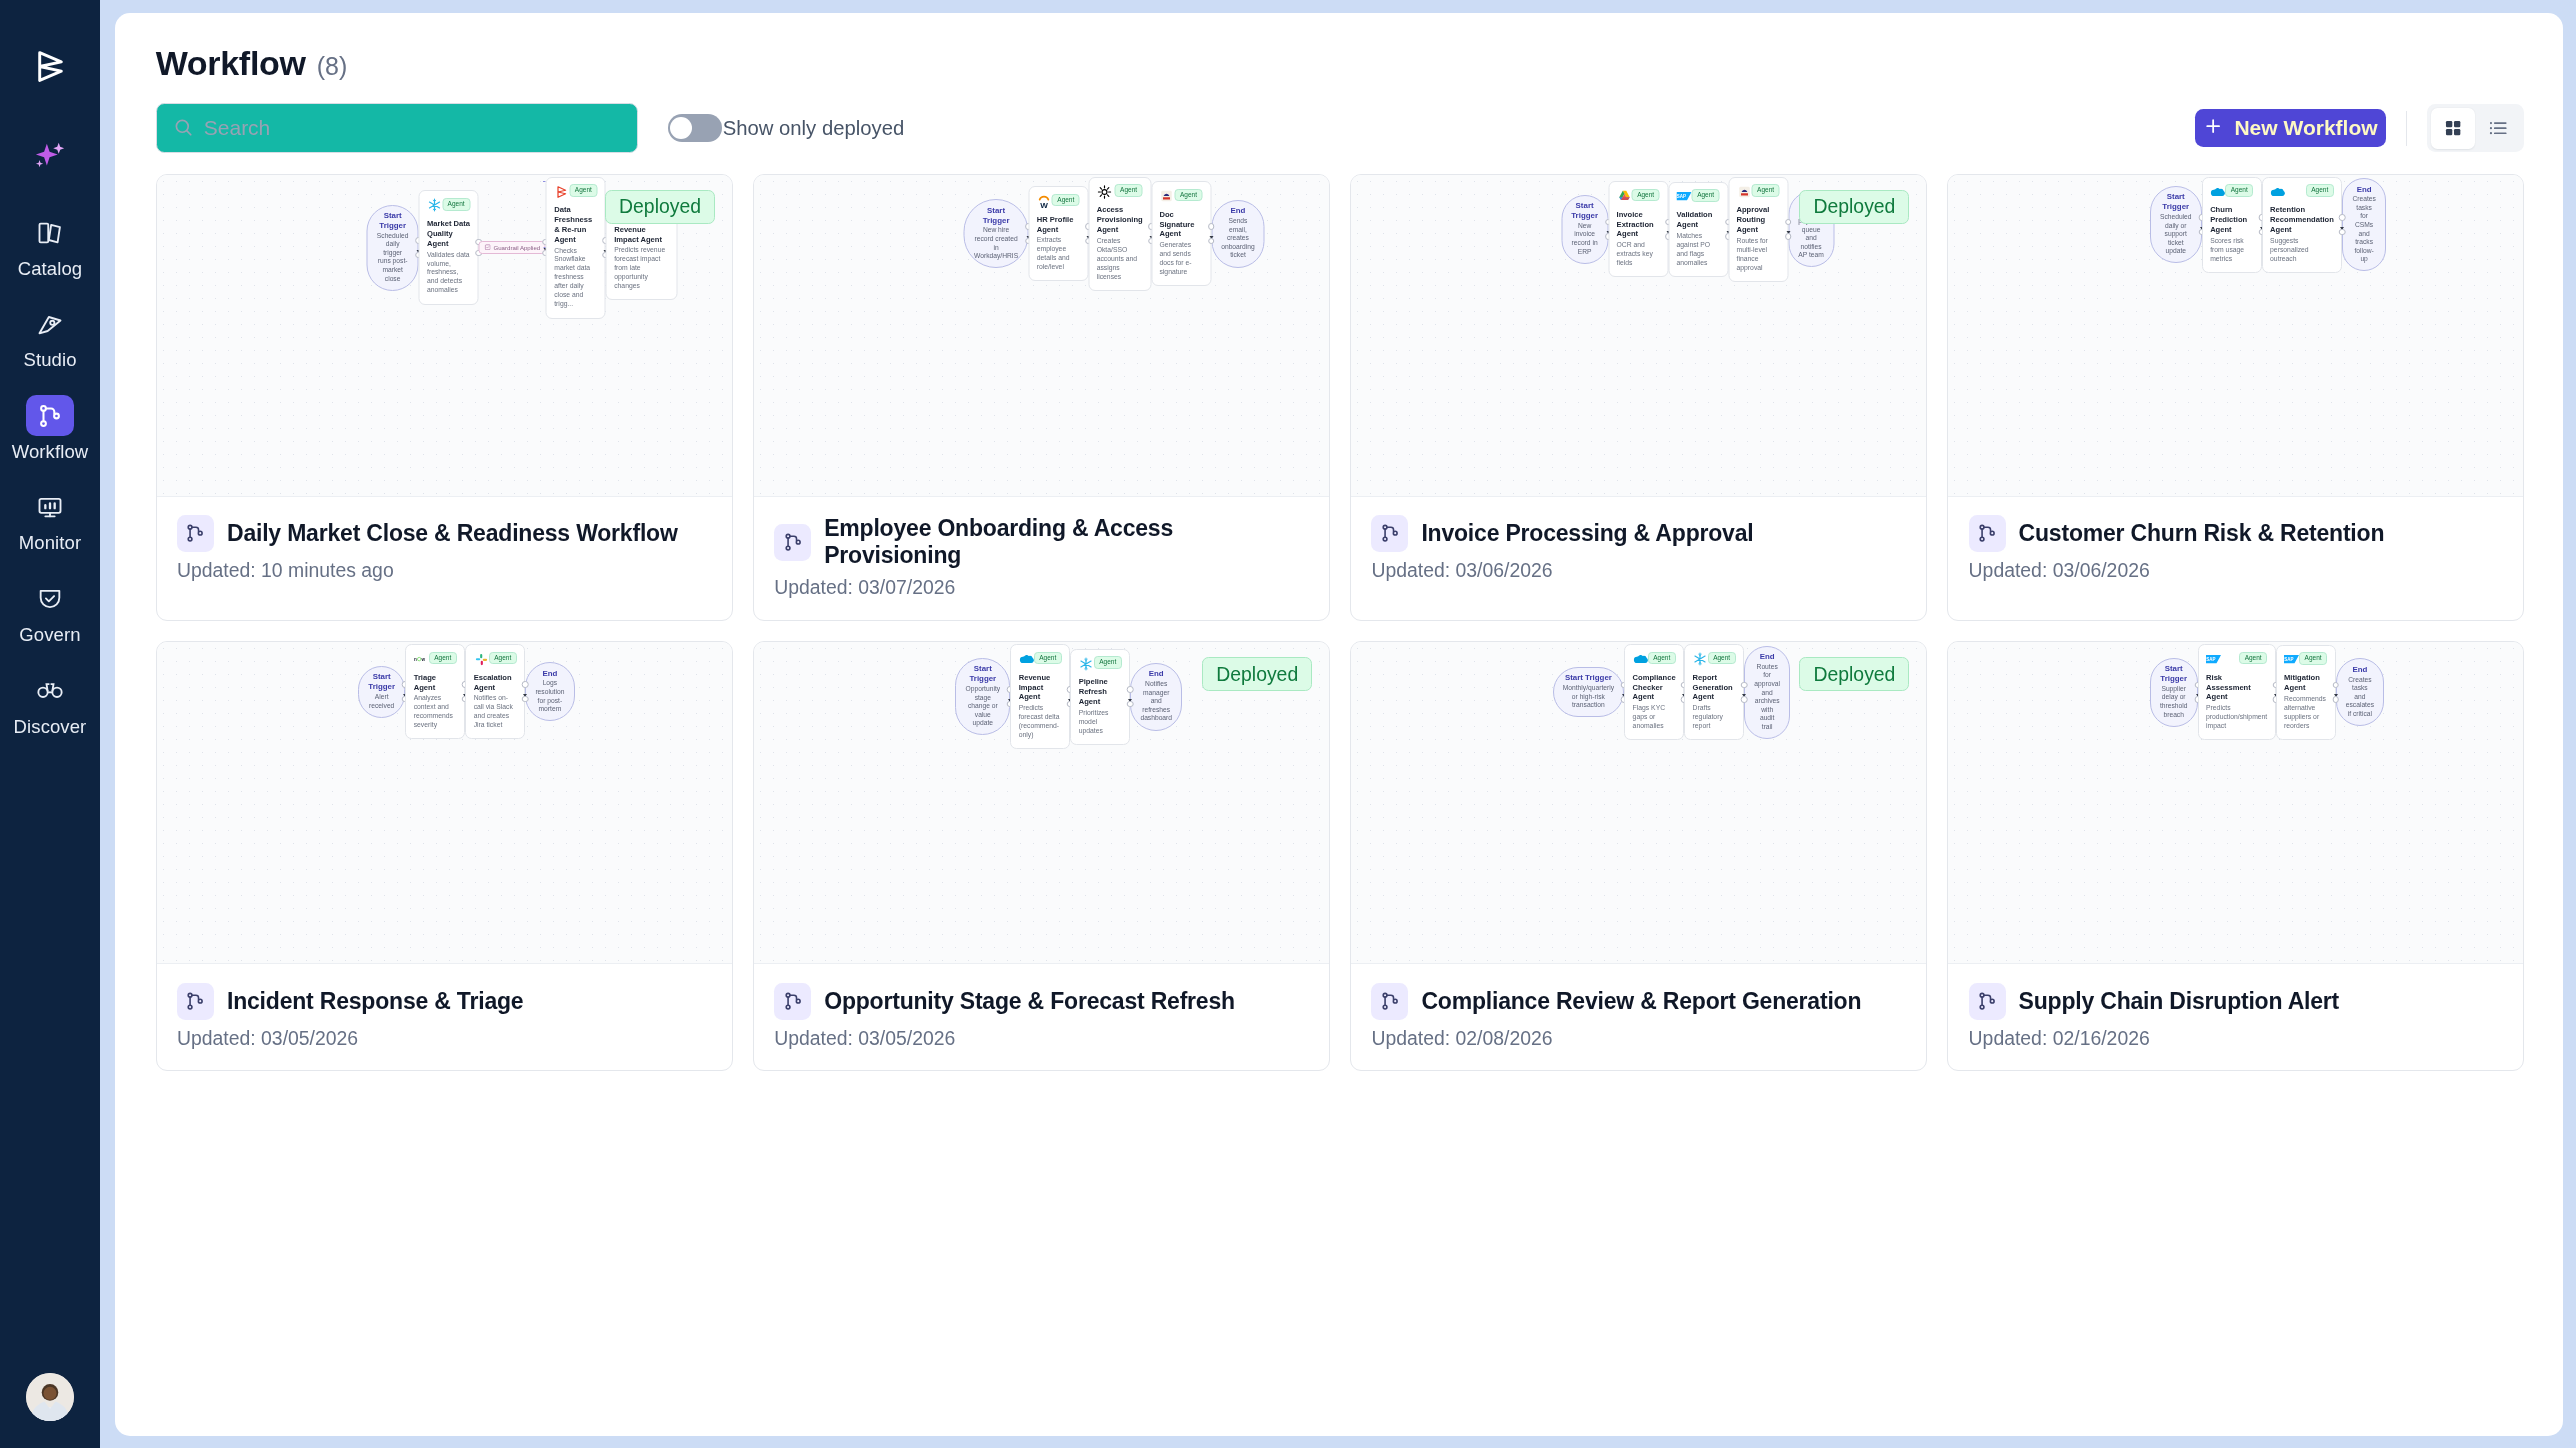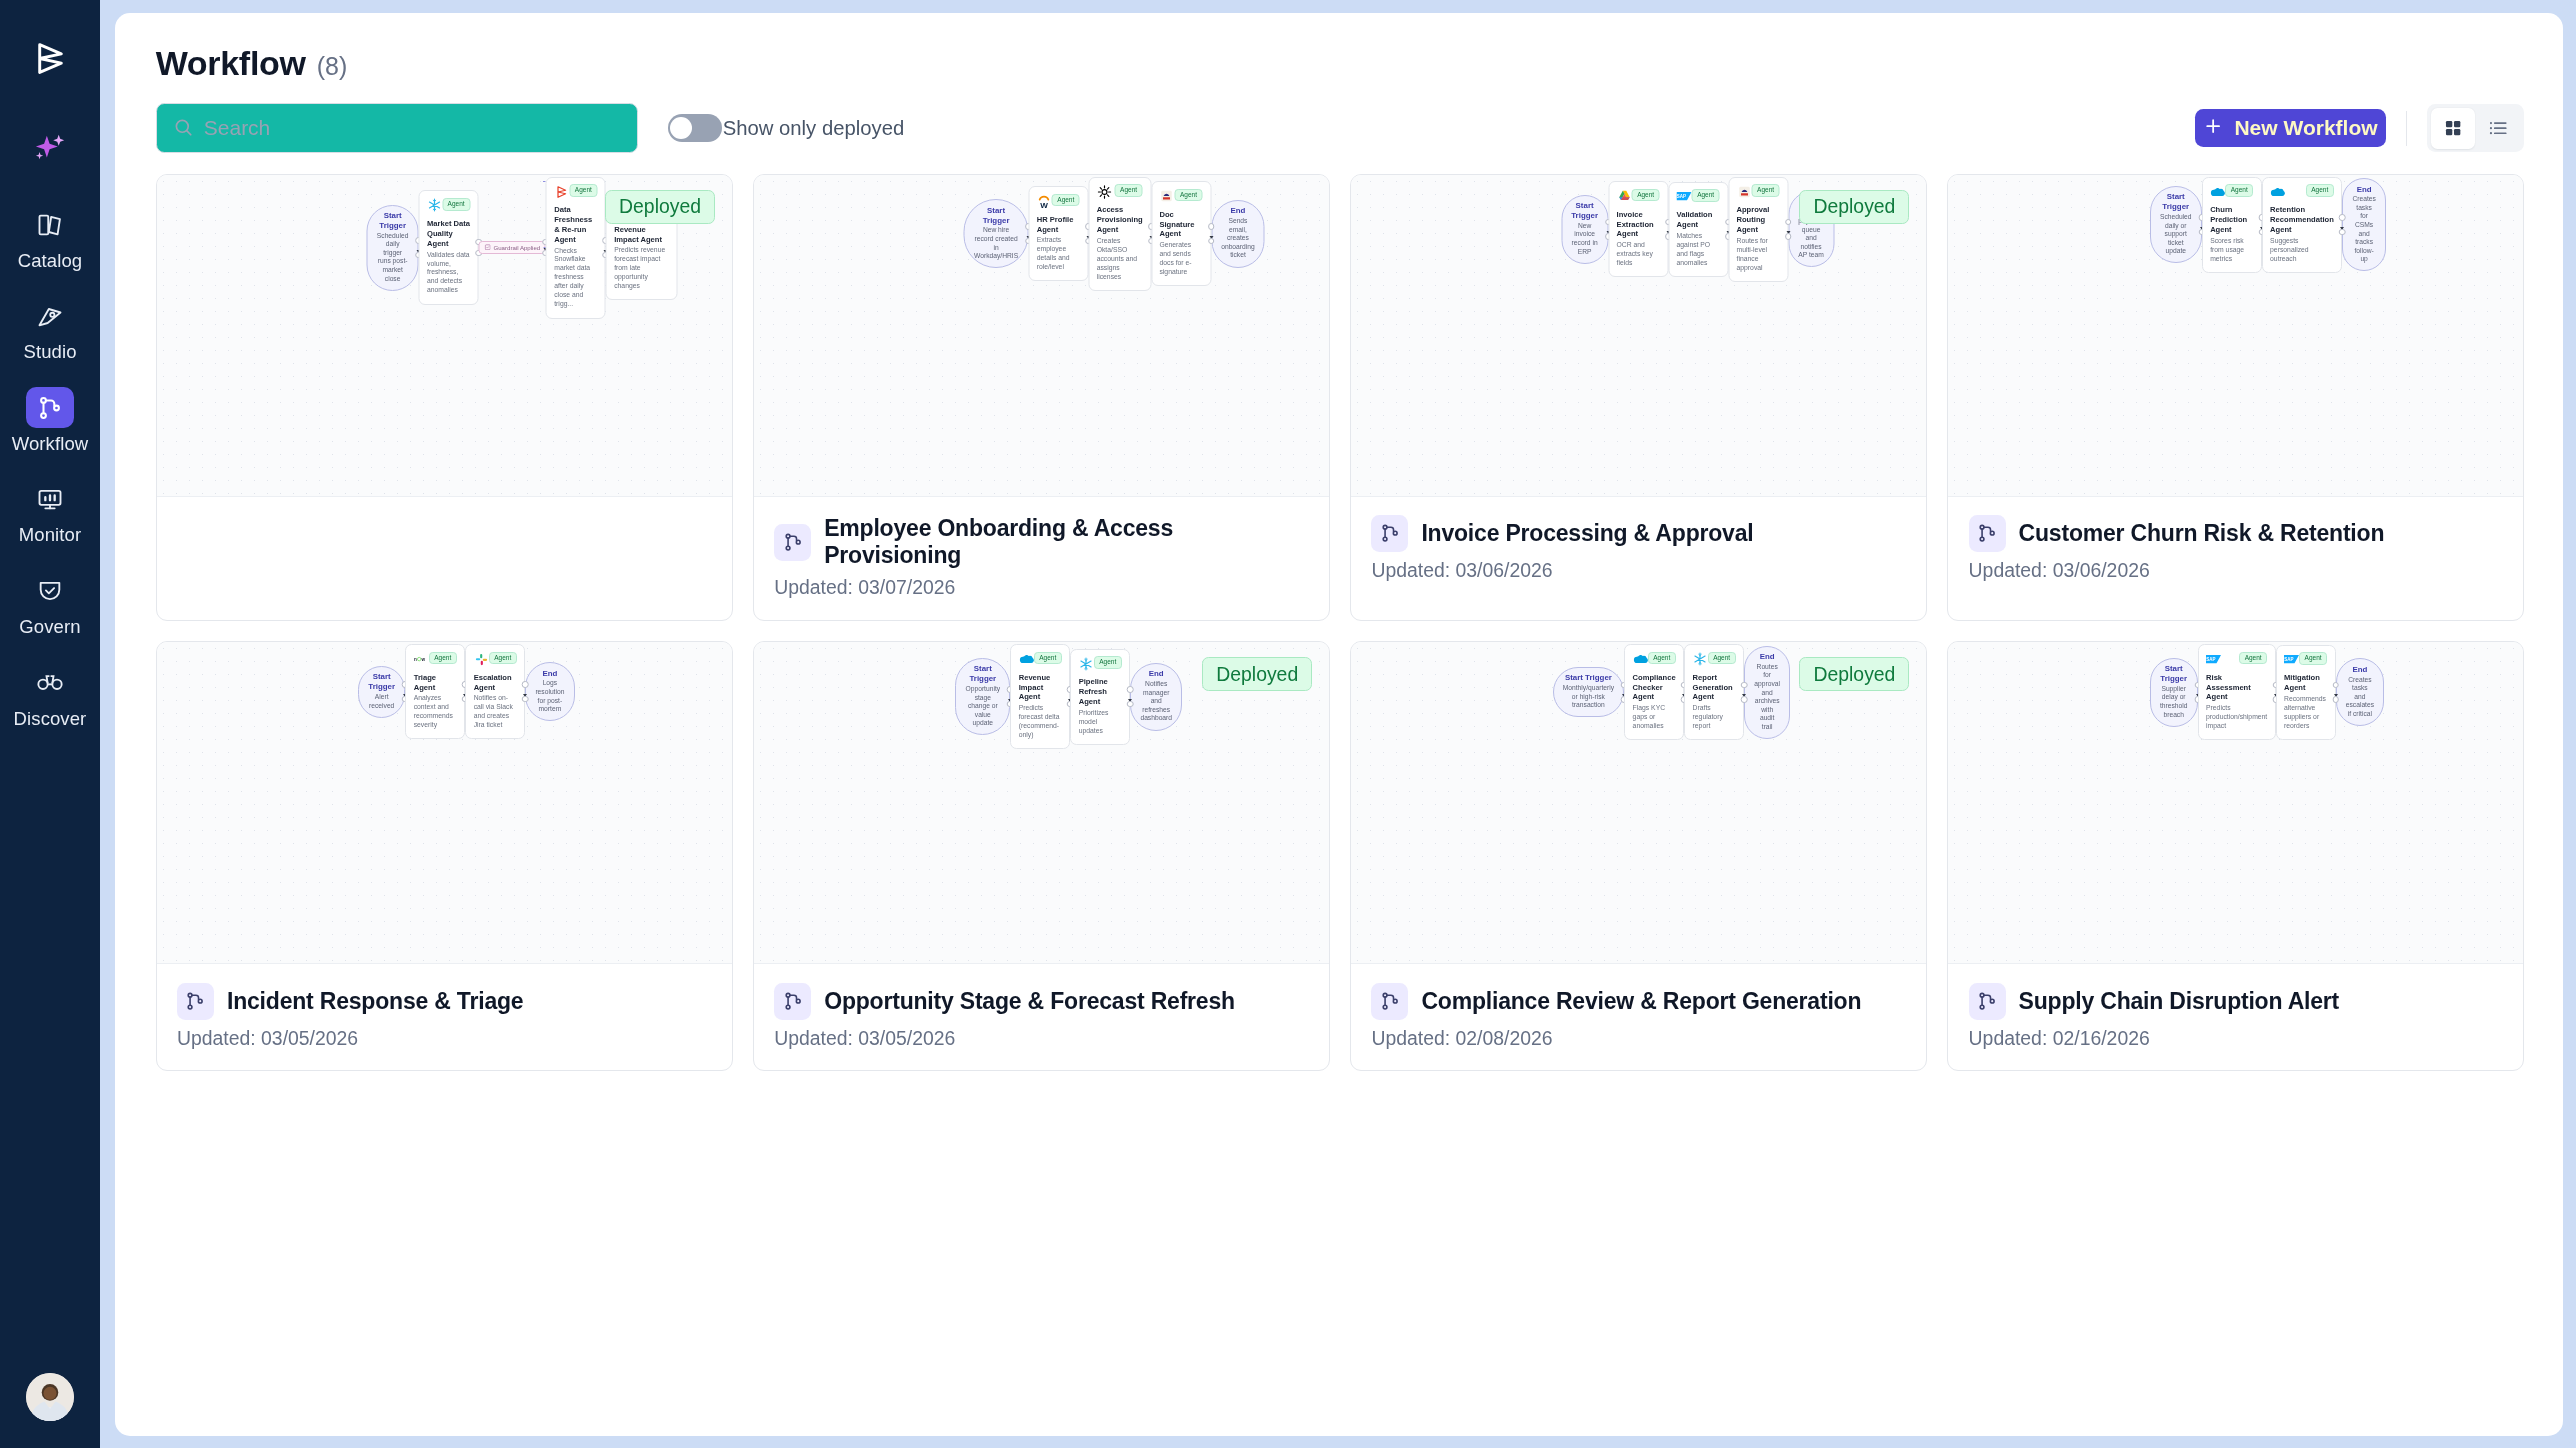--- a/index.html
+++ b/index.html
@@ -9,21 +9,21 @@
     background: #0e2240;
     overflow: hidden;
   }
   body { display: flex; }
 
   
   .sidebar {
     width: 100px; height: 1449px;
     background: #0d2340;
     display: flex; flex-direction: column; align-items: center;
-    padding-top: 32px;
+    padding-top: 40px;
     flex: 0 0 100px;
     position: relative;
   }
   .logo-mark { width: 52px; height: 52px; display:flex; align-items:center; justify-content:center; margin-bottom: 41px; }
   .spark-mark { width: 52px; height: 44px; display:flex; align-items:center; justify-content:center; margin-bottom: 35px; }
 
   .nav-item {
     width: 81px;
     display: flex; flex-direction: column; align-items: center;
     margin-bottom: 24px;
@@ -463,20 +463,35 @@
                         <path d="M12 3 l8 3 v5 c0 5 -3.5 8.5 -8 10 c-4.5 -1.5 -8 -5 -8 -10 V6Z"></path>
                       </svg></span>
                     <span class="chip-agent">Agent</span>
                   </span>
                 </div>
                 <div class="n-title">Revenue Impact Agent</div>
                 <div class="n-desc">Predicts revenue forecast impact from late opportunity changes</div>
               </div>
             </div>
           </div>
+          <div class="wf-footer">
+            <div class="wf-title-row">
+              <span class="wf-ico">
+                <svg width="20.3" height="20.3" viewBox="0 0 24 24" fill="none" stroke="#3b3f6b" stroke-width="1.9" stroke-linecap="round">
+                  <circle cx="6" cy="5" r="2.2"></circle>
+                  <circle cx="6" cy="19" r="2.2"></circle>
+                  <circle cx="18" cy="12" r="2.2"></circle>
+                  <path d="M6 7.2 V16.8"></path>
+                  <path d="M8.2 5 H13 a3 3 0 0 1 3 3 v2"></path>
+                </svg>
+              </span>
+              <span class="wf-name">Daily Market Close &amp; Readiness Workflow</span>
+            </div>
+            <div class="wf-updated">Updated: 10 minutes ago</div>
+          </div>
         </div>
         <div class="wf-card">
           <div class="wf-preview">
             <div class="flow">
               <div class="n-term">
                 <div class="t">Start Trigger</div>
                 <div class="s">New hire record created in Workday/HRIS</div>
               </div>
               <div class="conn">
                 <span class="arw"></span>

